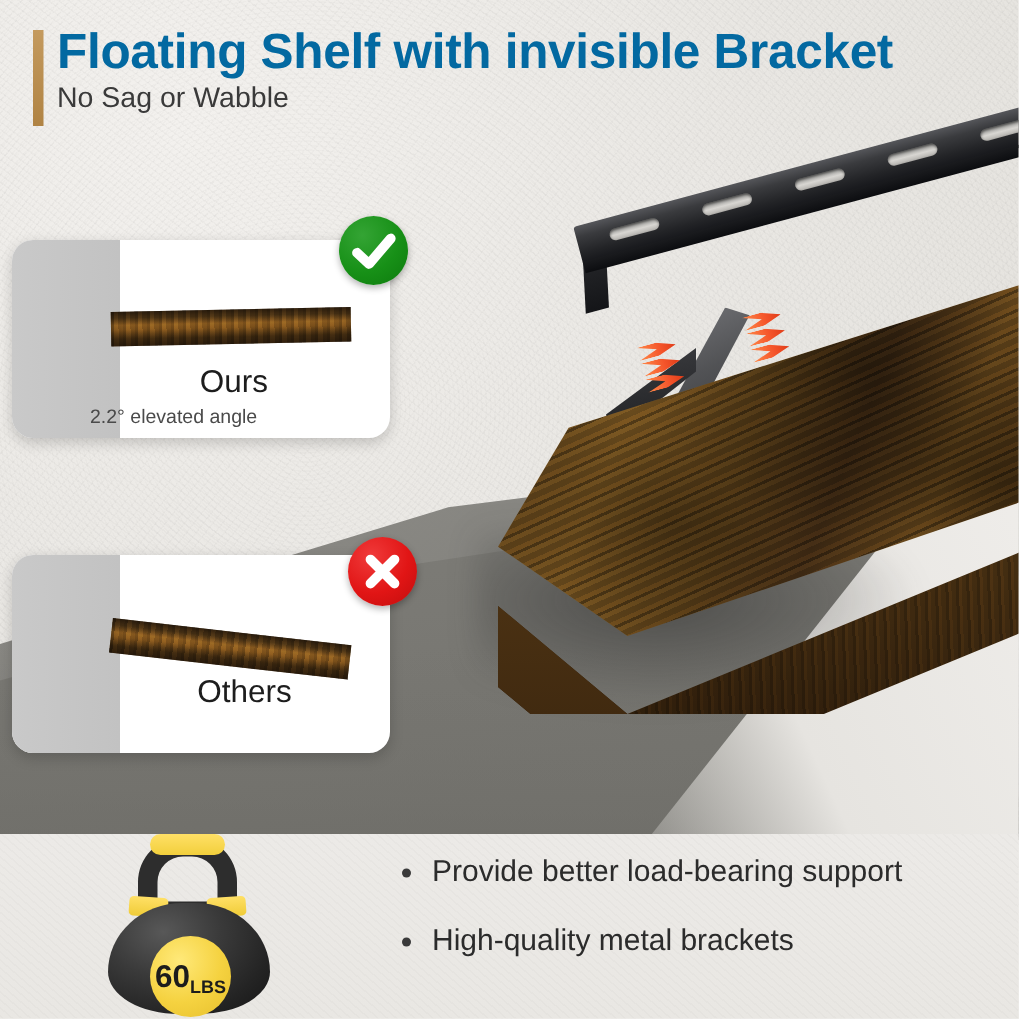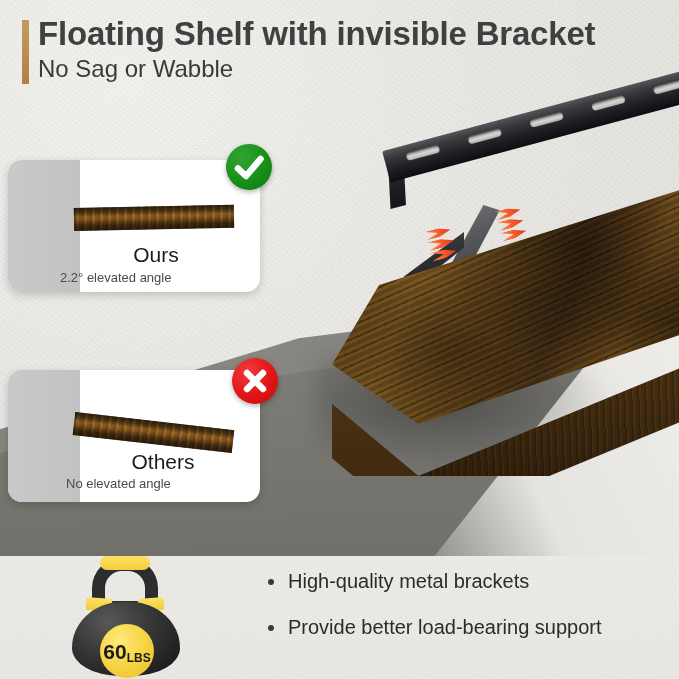--- a/index.html
+++ b/index.html
@@ -47,26 +47,26 @@
     clip-path:polygon(100% 0%,100% 100%,18% 100%,86% 0%);
   }
 
   
   .accent-bar{
     position:absolute;left:22px;top:20px;width:7px;height:64px;
     background:linear-gradient(180deg,#c49a5e 0%,#b08343 100%);
   }
   .title{
     position:absolute;left:38px;top:15px;
-    font-size:33px;font-weight:700;color:#404040;letter-spacing:-.2px;
+    font-size:33px;font-weight:700;color:#0369a1;letter-spacing:-.2px;
     white-space:nowrap;
   }
   .subtitle{
     position:absolute;left:38px;top:55px;
-    font-size:24px;font-weight:400;color:#3a3a3a;white-space:nowrap;
+    font-size:19px;font-weight:400;color:#3a3a3a;white-space:nowrap;
   }
 
   
   .card{
     position:absolute;width:252px;height:132px;
     background:#ffffff;border-radius:14px;overflow:hidden;
     box-shadow:0 3px 9px rgba(0,0,0,.18);
   }
   .card.ours{left:8px;top:160px;}
   .card.others{left:8px;top:370px;}
@@ -312,21 +312,20 @@
   <div class="badge ok">
     <svg viewBox="0 0 46 46" width="46" height="46" aria-hidden="true">
       <path d="M12 24.5 L20 32 L34.5 15" fill="none" stroke="#ffffff" stroke-width="6.5" stroke-linecap="round" stroke-linejoin="round"></path>
     </svg>
   </div>
 
   <div class="card others">
     <div class="card-wall"></div>
     <div class="shelf-mini"></div>
     <div class="card-title">Others</div>
-    <div class="card-sub">No elevated angle</div>
   </div>
   <div class="badge bad">
     <svg viewBox="0 0 46 46" width="46" height="46" aria-hidden="true">
       <path d="M15 15 L31 31 M31 15 L15 31" fill="none" stroke="#ffffff" stroke-width="6.5" stroke-linecap="round"></path>
     </svg>
   </div>
 
   <div class="bottom"></div>
   <div class="bottom-tex" style="position:absolute;left:0;top:556px;width:679px;height:123px;"></div>
 
@@ -338,21 +337,21 @@
     <div class="kb-body"></div>
     <div class="kb-label">
       <span class="kb-num">60</span>
       <span class="kb-unit">LBS</span>
     </div>
   </div>
 
   <div class="bullets">
     <div class="bullet">
       <span class="dot"></span>
-      <span>High-quality metal brackets</span>
+      <span>Provide better load-bearing support</span>
     </div>
     <div class="bullet">
       <span class="dot"></span>
-      <span>Provide better load-bearing support</span>
+      <span>High-quality metal brackets</span>
     </div>
   </div>
 
 </div>
 
 </body></html>

